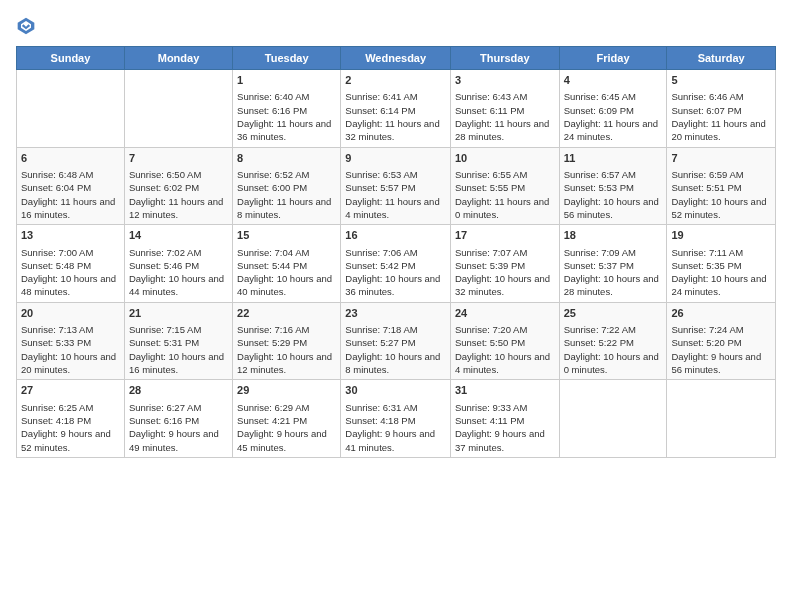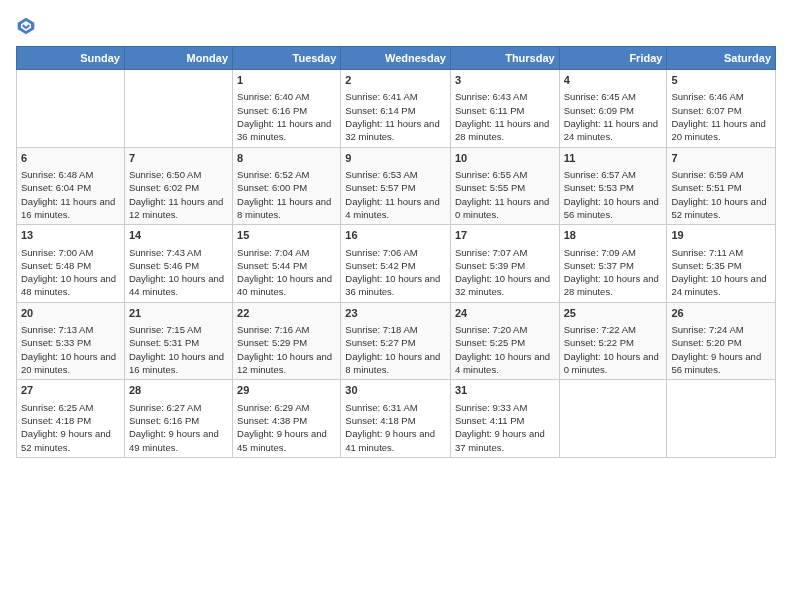--- a/index.html
+++ b/index.html
@@ -50,21 +50,21 @@
     }
     table {
       width: 100%;
       border-collapse: collapse;
       font-size: 10px;
     }
     thead tr th {
       background-color: #4a7fc1;
       color: #fff;
       padding: 5px 4px;
-      text-align: right;
+      text-align: center;
       font-size: 11px;
       font-weight: bold;
       border: 1px solid #3a6fa1;
     }
     tbody tr td {
       border: 1px solid #ccc;
       padding: 3px 4px;
       vertical-align: top;
       height: 76px;
       width: 113px;
@@ -134,40 +134,40 @@
           <td><span class="day-num">6</span><span>Sunrise: 6:48 AM</span><br><span>Sunset: 6:04 PM</span><br><span>Daylight: 11 hours and 16 minutes.</span></td>
           <td><span class="day-num">7</span><span>Sunrise: 6:50 AM</span><br><span>Sunset: 6:02 PM</span><br><span>Daylight: 11 hours and 12 minutes.</span></td>
           <td><span class="day-num">8</span><span>Sunrise: 6:52 AM</span><br><span>Sunset: 6:00 PM</span><br><span>Daylight: 11 hours and 8 minutes.</span></td>
           <td><span class="day-num">9</span><span>Sunrise: 6:53 AM</span><br><span>Sunset: 5:57 PM</span><br><span>Daylight: 11 hours and 4 minutes.</span></td>
           <td><span class="day-num">10</span><span>Sunrise: 6:55 AM</span><br><span>Sunset: 5:55 PM</span><br><span>Daylight: 11 hours and 0 minutes.</span></td>
           <td><span class="day-num">11</span><span>Sunrise: 6:57 AM</span><br><span>Sunset: 5:53 PM</span><br><span>Daylight: 10 hours and 56 minutes.</span></td>
           <td><span class="day-num">7</span><span>Sunrise: 6:59 AM</span><br><span>Sunset: 5:51 PM</span><br><span>Daylight: 10 hours and 52 minutes.</span></td>
         </tr>
         <tr>
           <td><span class="day-num">13</span><span>Sunrise: 7:00 AM</span><br><span>Sunset: 5:48 PM</span><br><span>Daylight: 10 hours and 48 minutes.</span></td>
-          <td><span class="day-num">14</span><span>Sunrise: 7:43 AM</span><br><span>Sunset: 5:46 PM</span><br><span>Daylight: 10 hours and 44 minutes.</span></td>
+          <td><span class="day-num">14</span><span>Sunrise: 7:02 AM</span><br><span>Sunset: 5:46 PM</span><br><span>Daylight: 10 hours and 44 minutes.</span></td>
           <td><span class="day-num">15</span><span>Sunrise: 7:04 AM</span><br><span>Sunset: 5:44 PM</span><br><span>Daylight: 10 hours and 40 minutes.</span></td>
           <td><span class="day-num">16</span><span>Sunrise: 7:06 AM</span><br><span>Sunset: 5:42 PM</span><br><span>Daylight: 10 hours and 36 minutes.</span></td>
           <td><span class="day-num">17</span><span>Sunrise: 7:07 AM</span><br><span>Sunset: 5:39 PM</span><br><span>Daylight: 10 hours and 32 minutes.</span></td>
           <td><span class="day-num">18</span><span>Sunrise: 7:09 AM</span><br><span>Sunset: 5:37 PM</span><br><span>Daylight: 10 hours and 28 minutes.</span></td>
           <td><span class="day-num">19</span><span>Sunrise: 7:11 AM</span><br><span>Sunset: 5:35 PM</span><br><span>Daylight: 10 hours and 24 minutes.</span></td>
         </tr>
         <tr>
           <td><span class="day-num">20</span><span>Sunrise: 7:13 AM</span><br><span>Sunset: 5:33 PM</span><br><span>Daylight: 10 hours and 20 minutes.</span></td>
           <td><span class="day-num">21</span><span>Sunrise: 7:15 AM</span><br><span>Sunset: 5:31 PM</span><br><span>Daylight: 10 hours and 16 minutes.</span></td>
           <td><span class="day-num">22</span><span>Sunrise: 7:16 AM</span><br><span>Sunset: 5:29 PM</span><br><span>Daylight: 10 hours and 12 minutes.</span></td>
           <td><span class="day-num">23</span><span>Sunrise: 7:18 AM</span><br><span>Sunset: 5:27 PM</span><br><span>Daylight: 10 hours and 8 minutes.</span></td>
-          <td><span class="day-num">24</span><span>Sunrise: 7:20 AM</span><br><span>Sunset: 5:25 PM</span><br><span>Daylight: 10 hours and 4 minutes.</span></td>
+          <td><span class="day-num">24</span><span>Sunrise: 7:20 AM</span><br><span>Sunset: 5:50 PM</span><br><span>Daylight: 10 hours and 4 minutes.</span></td>
           <td><span class="day-num">25</span><span>Sunrise: 7:22 AM</span><br><span>Sunset: 5:22 PM</span><br><span>Daylight: 10 hours and 0 minutes.</span></td>
           <td><span class="day-num">26</span><span>Sunrise: 7:24 AM</span><br><span>Sunset: 5:20 PM</span><br><span>Daylight: 9 hours and 56 minutes.</span></td>
         </tr>
         <tr>
           <td><span class="day-num">27</span><span>Sunrise: 6:25 AM</span><br><span>Sunset: 4:18 PM</span><br><span>Daylight: 9 hours and 52 minutes.</span></td>
           <td><span class="day-num">28</span><span>Sunrise: 6:27 AM</span><br><span>Sunset: 6:16 PM</span><br><span>Daylight: 9 hours and 49 minutes.</span></td>
-          <td><span class="day-num">29</span><span>Sunrise: 6:29 AM</span><br><span>Sunset: 4:38 PM</span><br><span>Daylight: 9 hours and 45 minutes.</span></td>
+          <td><span class="day-num">29</span><span>Sunrise: 6:29 AM</span><br><span>Sunset: 4:21 PM</span><br><span>Daylight: 9 hours and 45 minutes.</span></td>
           <td><span class="day-num">30</span><span>Sunrise: 6:31 AM</span><br><span>Sunset: 4:18 PM</span><br><span>Daylight: 9 hours and 41 minutes.</span></td>
           <td><span class="day-num">31</span><span>Sunrise: 9:33 AM</span><br><span>Sunset: 4:11 PM</span><br><span>Daylight: 9 hours and 37 minutes.</span></td>
           <td class="empty"></td>
           <td class="empty"></td>
         </tr>
       </tbody>
   </table>
 </div>
 
 </body></html>

